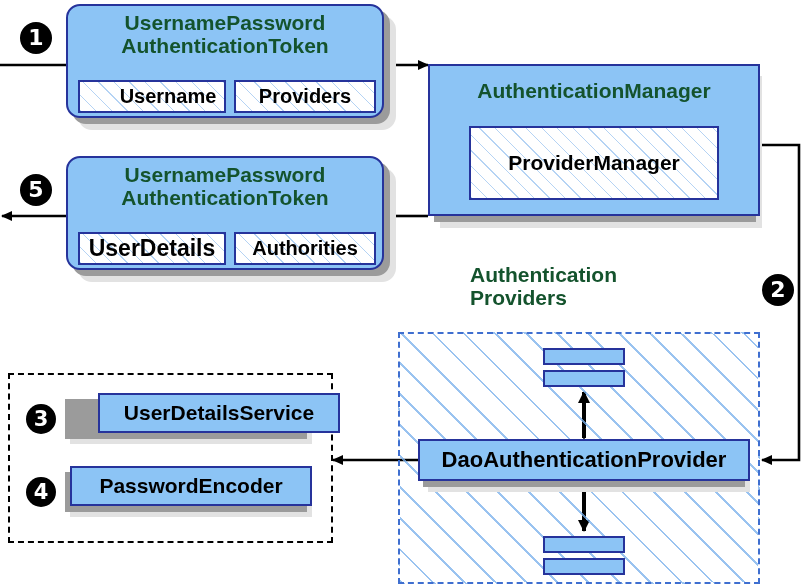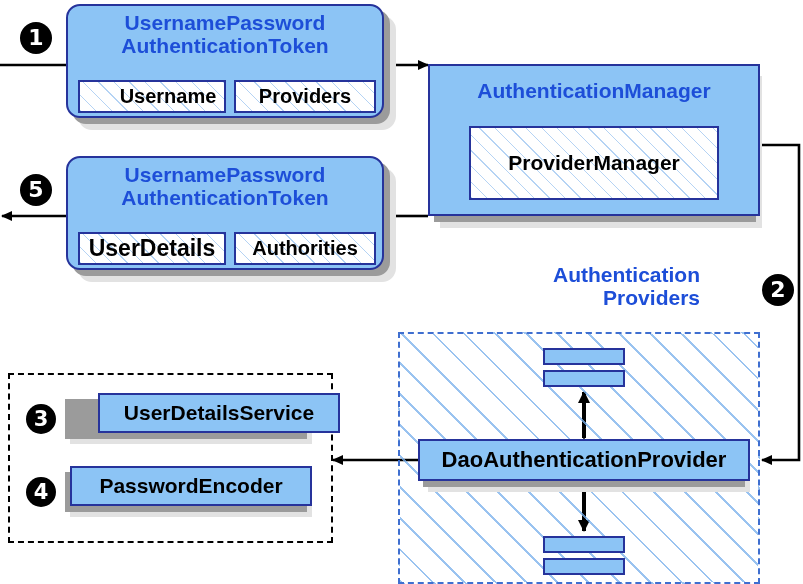--- a/index.html
+++ b/index.html
@@ -44,21 +44,21 @@
   
   .badge{
     border-radius:50%;background:#000;color:#fff;
     display:flex;align-items:center;justify-content:center;
     font-weight:bold;line-height:1;
     font-family:"DejaVu Sans",sans-serif;
     box-shadow:0 0 0 1px #000;
   }
 
   .caption{
-    color:#1d4ed8;font-weight:bold;text-align:right;line-height:1.08;
+    color:#14532d;font-weight:bold;text-align:left;line-height:1.08;
   }
   svg.arrowlayer{position:absolute;left:0;top:0;width:803px;height:584px;
                  overflow:visible;pointer-events:none;}
 </style>
 </head>
 <body>
 
 <div id="stage">
 
   <svg class="arrowlayer">

